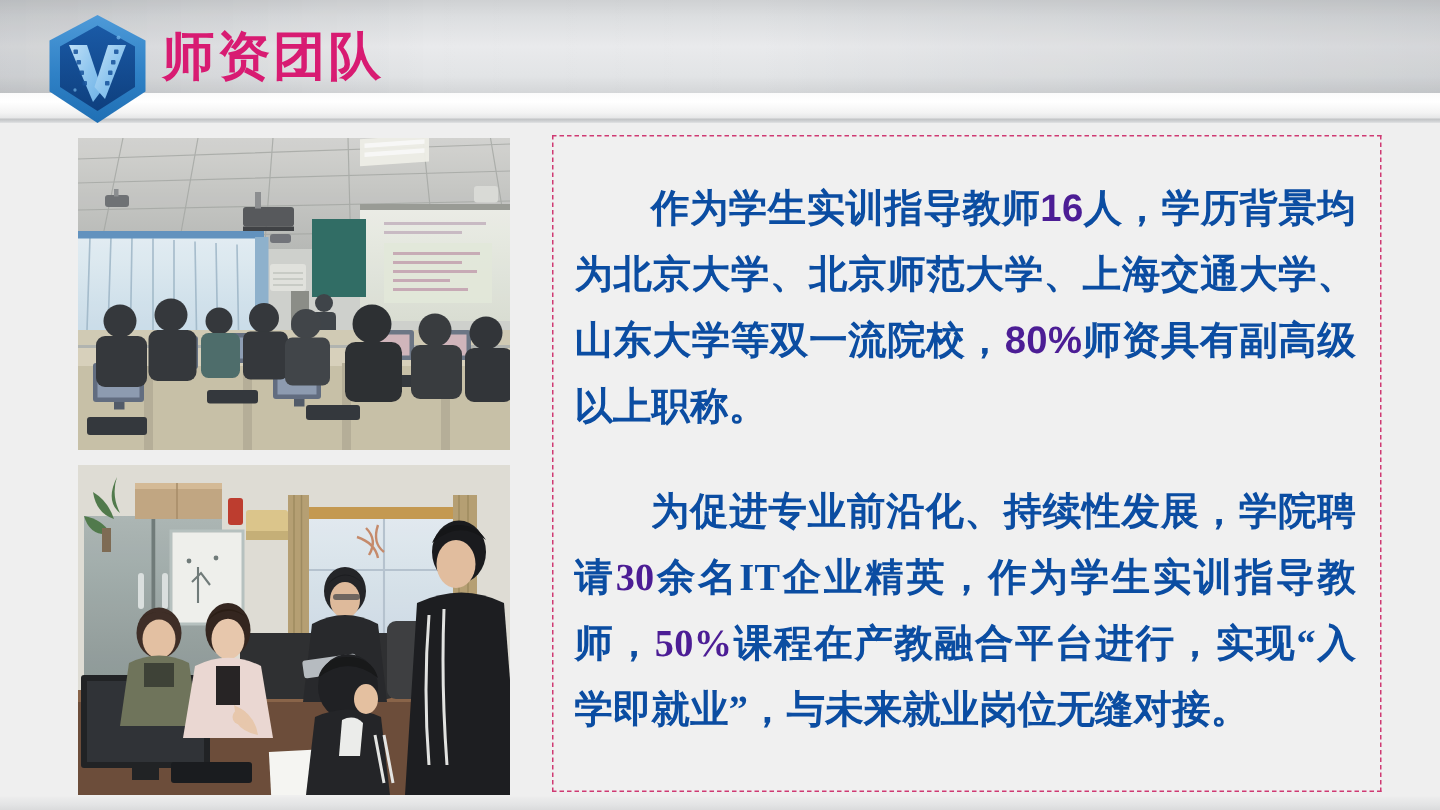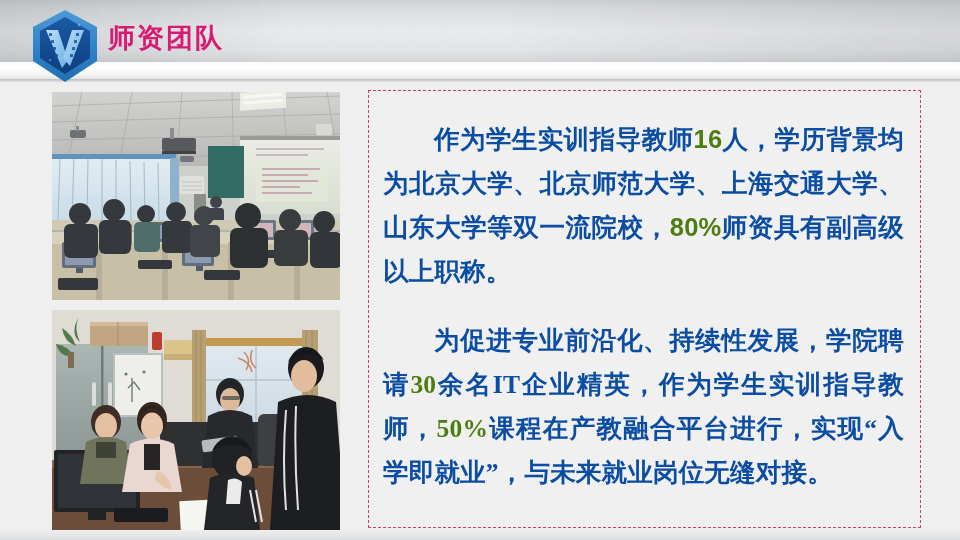--- a/index.html
+++ b/index.html
@@ -59,21 +59,21 @@
     left: 30px; top: 8px;
     width: 70px; height: 76px;
     z-index: 6;
   }
   .logo svg { display: block; width: 70px; height: 76px; }
 
   
   .page-title {
     position: absolute;
     left: 108px; top: 18px;
-    font-size: 27px;
+    font-size: 35px;
     font-weight: bold;
     letter-spacing: 2px;
     color: #d81b72;
     line-height: 40px;
     white-space: nowrap;
     z-index: 5;
   }
 
   
   .body-area {
@@ -106,21 +106,21 @@
     color: #0b4da2;
     font-weight: bold;
     font-size: 25.5px;
     line-height: 44px;
     letter-spacing: 0.2px;
     text-indent: 51px;
     text-align: justify;
     text-justify: inter-character;
   }
   .para + .para { margin-top: 26px; font-family: Liberation Serif, serif; }
-  .hl { color: #4d7c0f; }
+  .hl { color: #4c1d95; }
 
   
   .bottom-strip {
     position: absolute;
     left: 0; bottom: 0;
     width: 960px; height: 9px;
     background: linear-gradient(to bottom, #ededed 0%, #e3e4e5 60%, #dadbdc 100%);
   }
 </style>
 </head>

